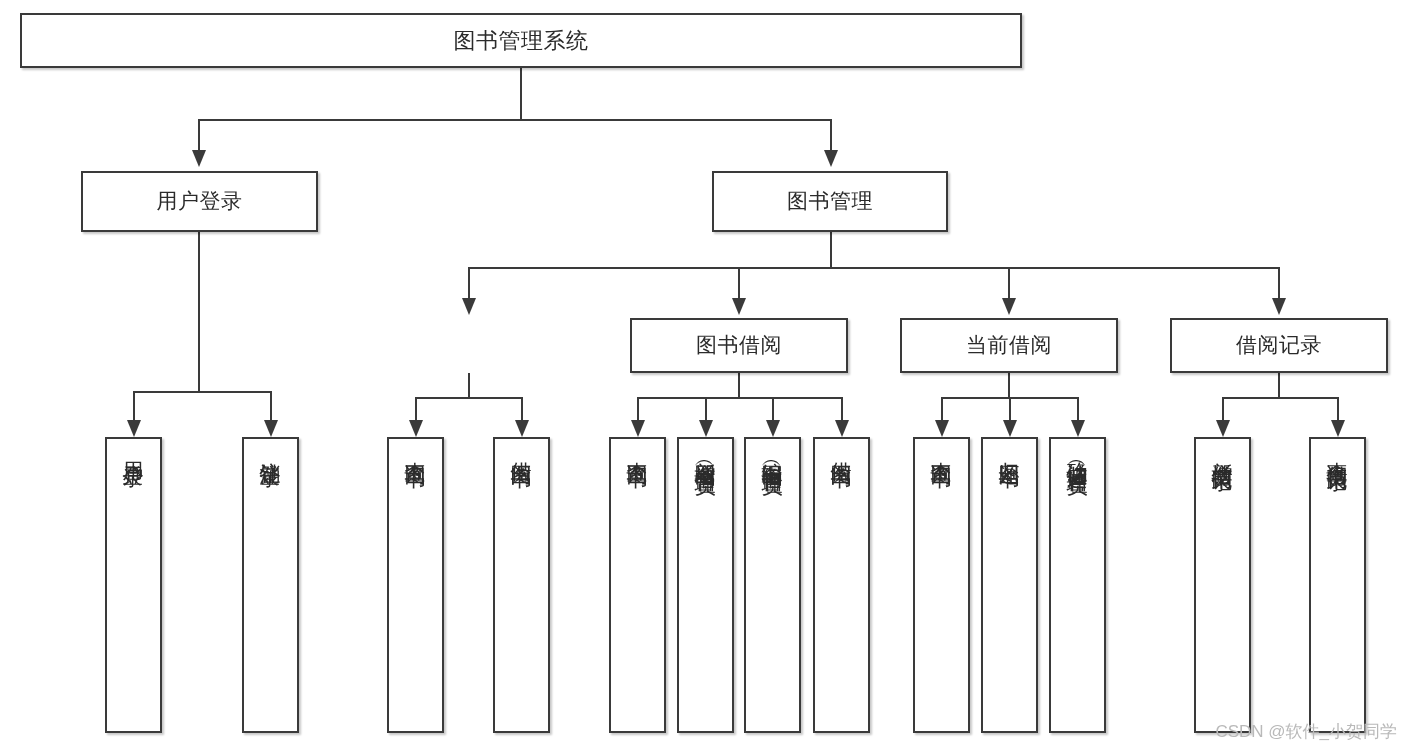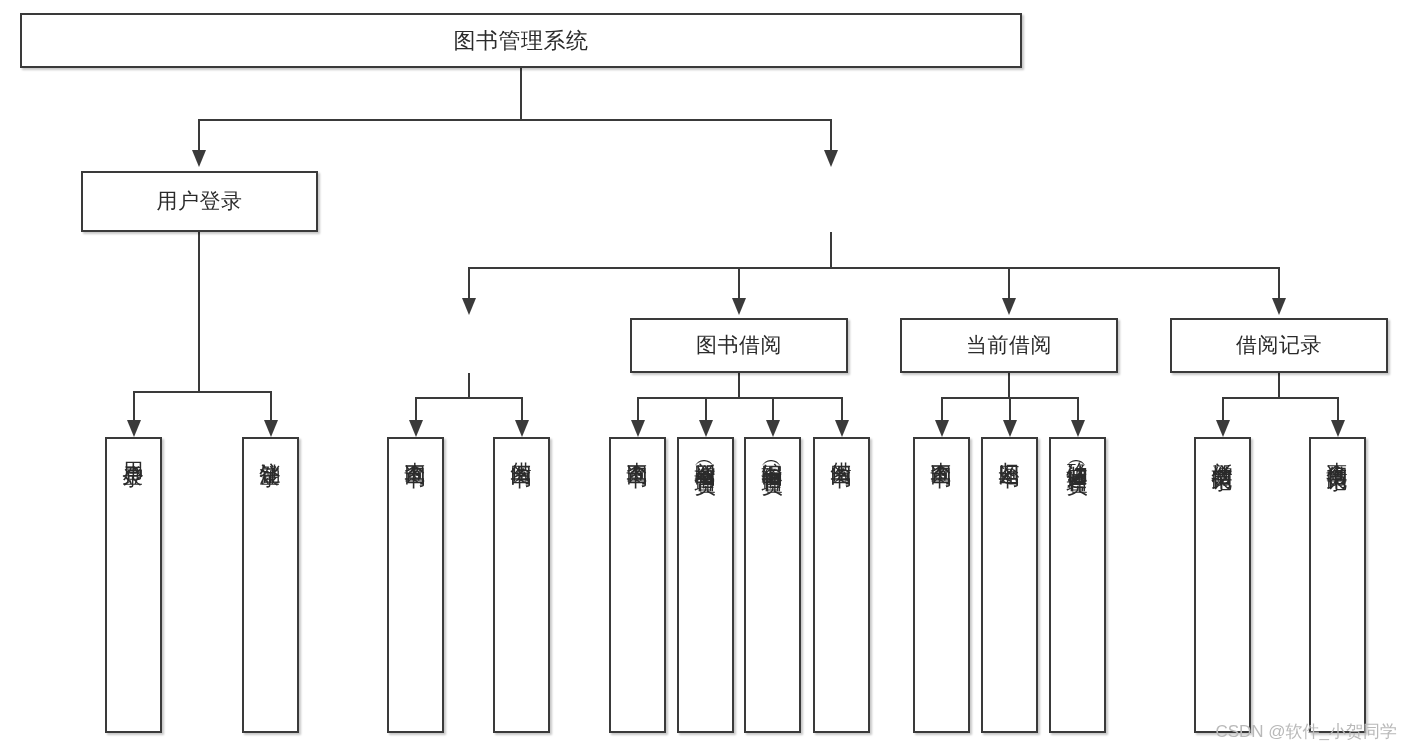--- a/index.html
+++ b/index.html
@@ -155,20 +155,23 @@
   <div class="seg v" style="left:1337px; top:397px; height:24px;"></div>
   <div class="arrow" style="left:1331px; top:420px;"></div>
 
   <div class="node root" style="left:20px; top:13px; width:1002px; height:55px;">
     <span class="node-label">图书管理系统</span>
   </div>
 
   <div class="node level2" style="left:81px; top:171px; width:237px; height:61px;">
     <span class="node-label">用户登录</span>
   </div>
+  <div class="node level2" style="left:712px; top:171px; width:236px; height:61px;">
+    <span class="node-label">图书管理</span>
+  </div>
 
   <div class="node level3" style="left:630px; top:318px; width:218px; height:55px;">
     <span class="node-label">图书借阅</span>
   </div>
   <div class="node level3" style="left:900px; top:318px; width:218px; height:55px;">
     <span class="node-label">当前借阅</span>
   </div>
   <div class="node level3" style="left:1170px; top:318px; width:218px; height:55px;">
     <span class="node-label">借阅记录</span>
   </div>

